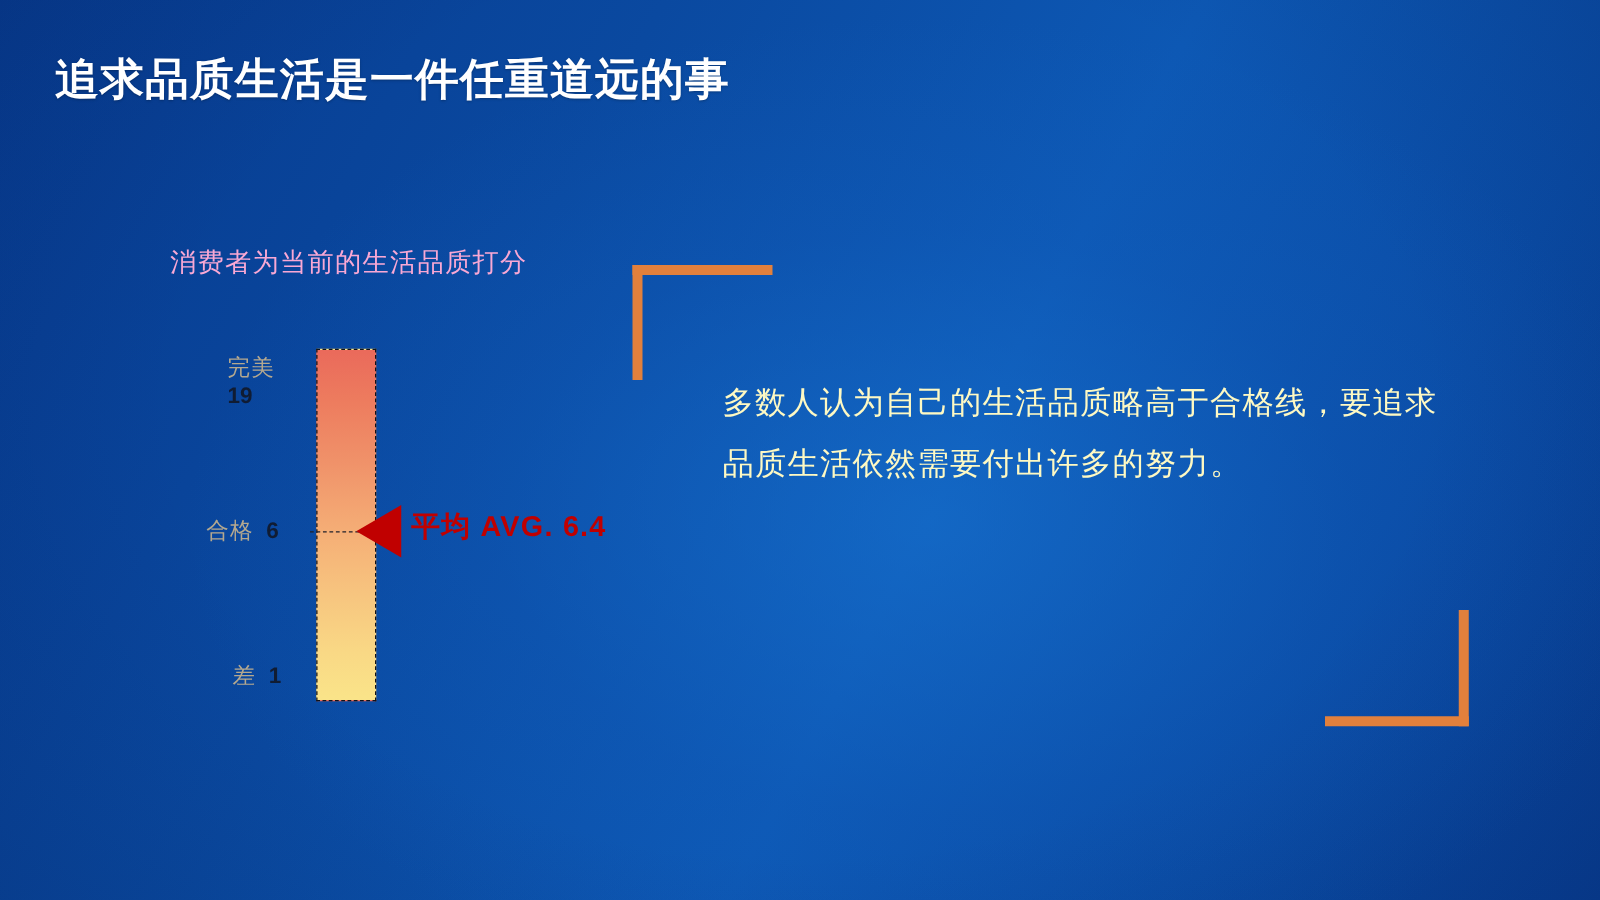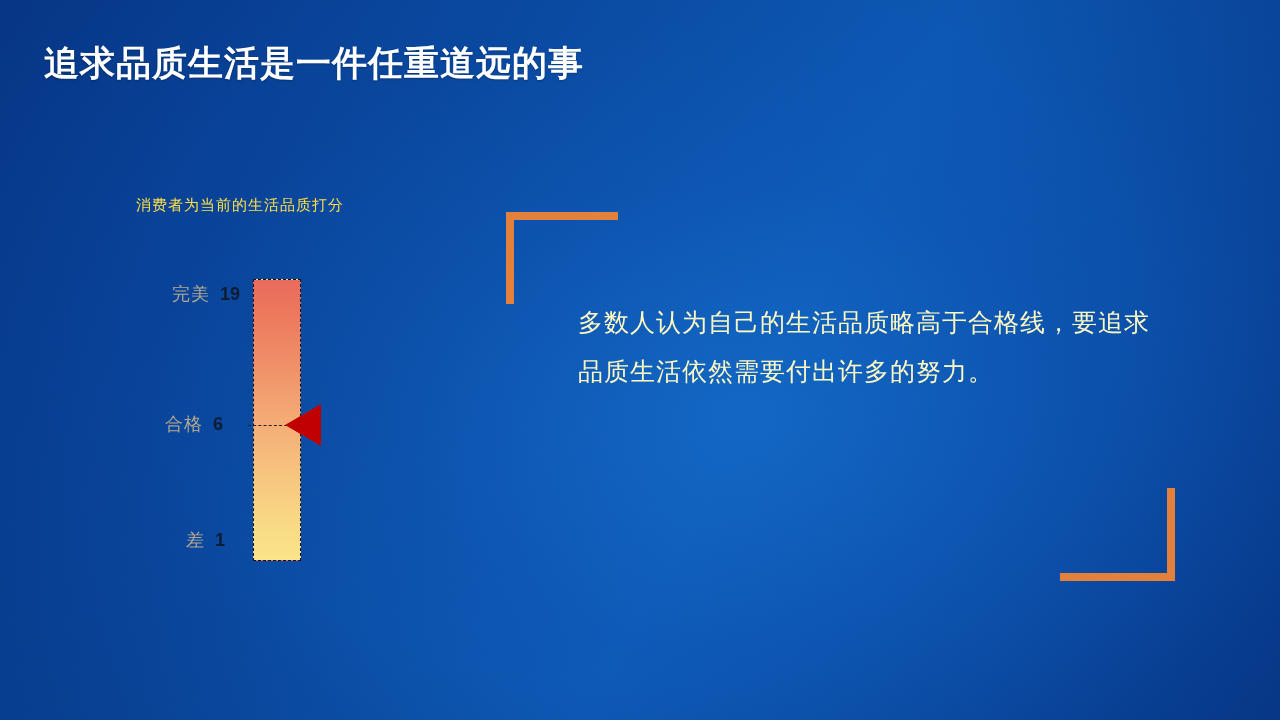--- a/index.html
+++ b/index.html
@@ -49,22 +49,22 @@
     letter-spacing: 1px;
     white-space: nowrap;
     text-shadow: 0 1px 2px rgba(0,0,0,0.25);
   }
 
   
   #chart-caption {
     position: absolute;
     left: 136px;
     top: 196px;
-    font-size: 15px;
-    color: #fde047;
+    font-size: 21px;
+    color: #f9a8d4;
     letter-spacing: 1px;
     white-space: nowrap;
   }
 
   
   #scale-bar {
     position: absolute;
     left: 253px;
     top: 279px;
     width: 48px;
@@ -92,21 +92,21 @@
     font-size: 18px;
     color: #b4a88f;
     letter-spacing: 1px;
   }
   .tick-value {
     font-size: 18px;
     font-weight: bold;
     color: #101c33;
     margin-left: 10px;
   }
-  #tick-top    { left: 172px; top: 282px; }
+  #tick-top    { left: 172px; top: 282px; flex-direction: column; }
   #tick-mid    { left: 165px; top: 412px; }
   #tick-bottom { left: 186px; top: 528px; }
 
   
   #avg-dotted-line {
     position: absolute;
     left: 248px;
     top: 425px;
     width: 60px;
     height: 0;
@@ -186,20 +186,21 @@
     <span class="tick-value">6</span>
   </div>
 
   <div class="tick-label" id="tick-bottom">
     <span class="tick-name">差</span>
     <span class="tick-value">1</span>
   </div>
 
   <div id="avg-dotted-line"></div>
   <div id="avg-arrow"></div>
+  <div id="avg-text">平均 AVG.  6.4</div>
 
   <div class="bracket" id="bracket-top-left">
     <div class="bracket-arm arm-v"></div>
     <div class="bracket-arm arm-h"></div>
   </div>
 
   <div class="bracket" id="bracket-bottom-right">
     <div class="bracket-arm arm-v"></div>
     <div class="bracket-arm arm-h"></div>
   </div>

